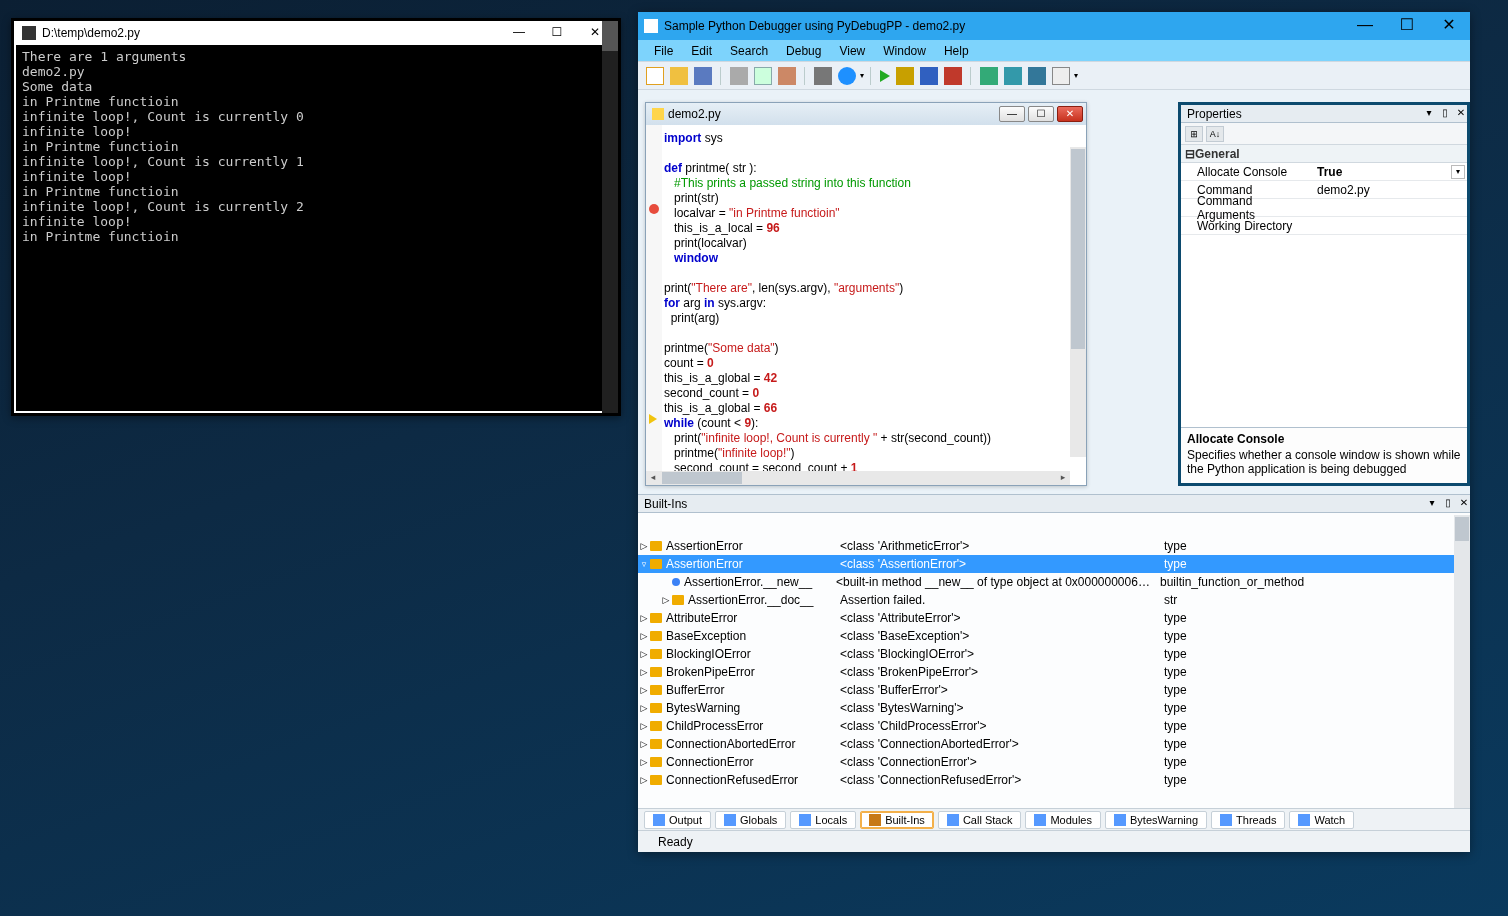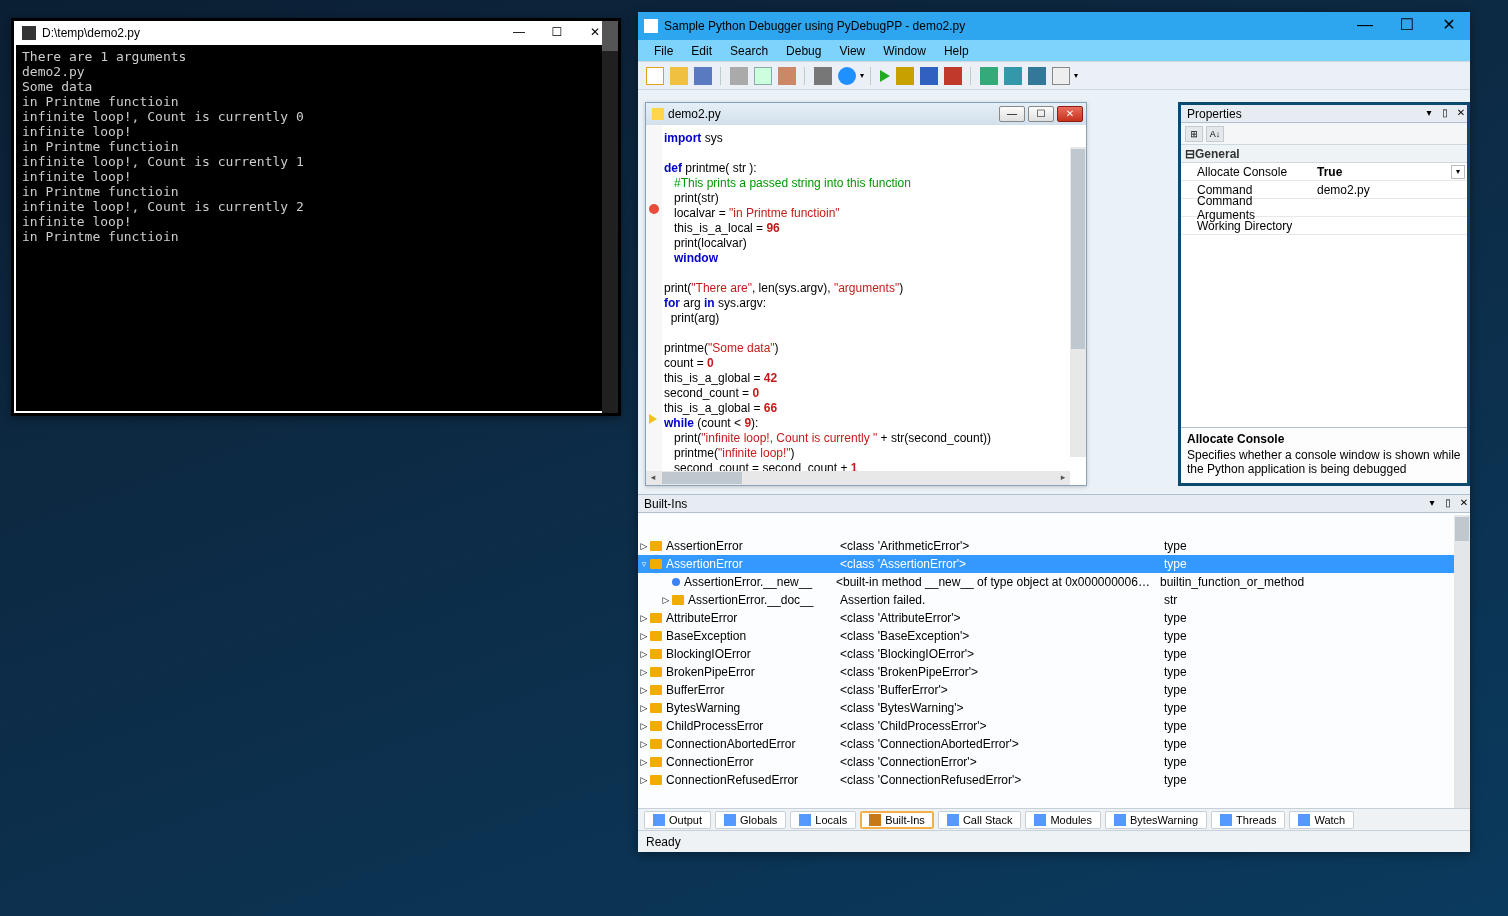--- a/index.html
+++ b/index.html
@@ -163,21 +163,21 @@
     background:#eef2f5; border-top:1px solid #c6d0d8; display:flex; align-items:center; padding-left:6px; gap:4px;
   }
   .btab {
     height:18px; padding:0 8px; display:flex; align-items:center; gap:4px;
     border:1px solid #c6d0d8; background:#fff; font-size:11px; border-radius:2px;
   }
   .btab.active { border-color:#f3b04a; box-shadow: 0 0 0 1px #f3b04a inset; }
   .btab .ti {width:12px;height:12px;background:#59f;} .btab .ti.g{background:#c77916;}
   .statusbar {
     position:absolute; left:0; right:0; bottom:0; height:22px;
-    background:#eef2f5; border-top:1px solid #c6d0d8; display:flex; align-items:center; padding-left:8px;
+    background:#eef2f5; border-top:1px solid #c6d0d8; display:flex; align-items:center; padding-left:20px;
   }
 </style>
 </head>
 <body>
 
 <div class="console-window">
   <div class="console-titlebar">
     <span class="icon"></span>
     <span class="console-title">D:\temp\demo2.py</span>
     <span class="winbtn">—</span>

